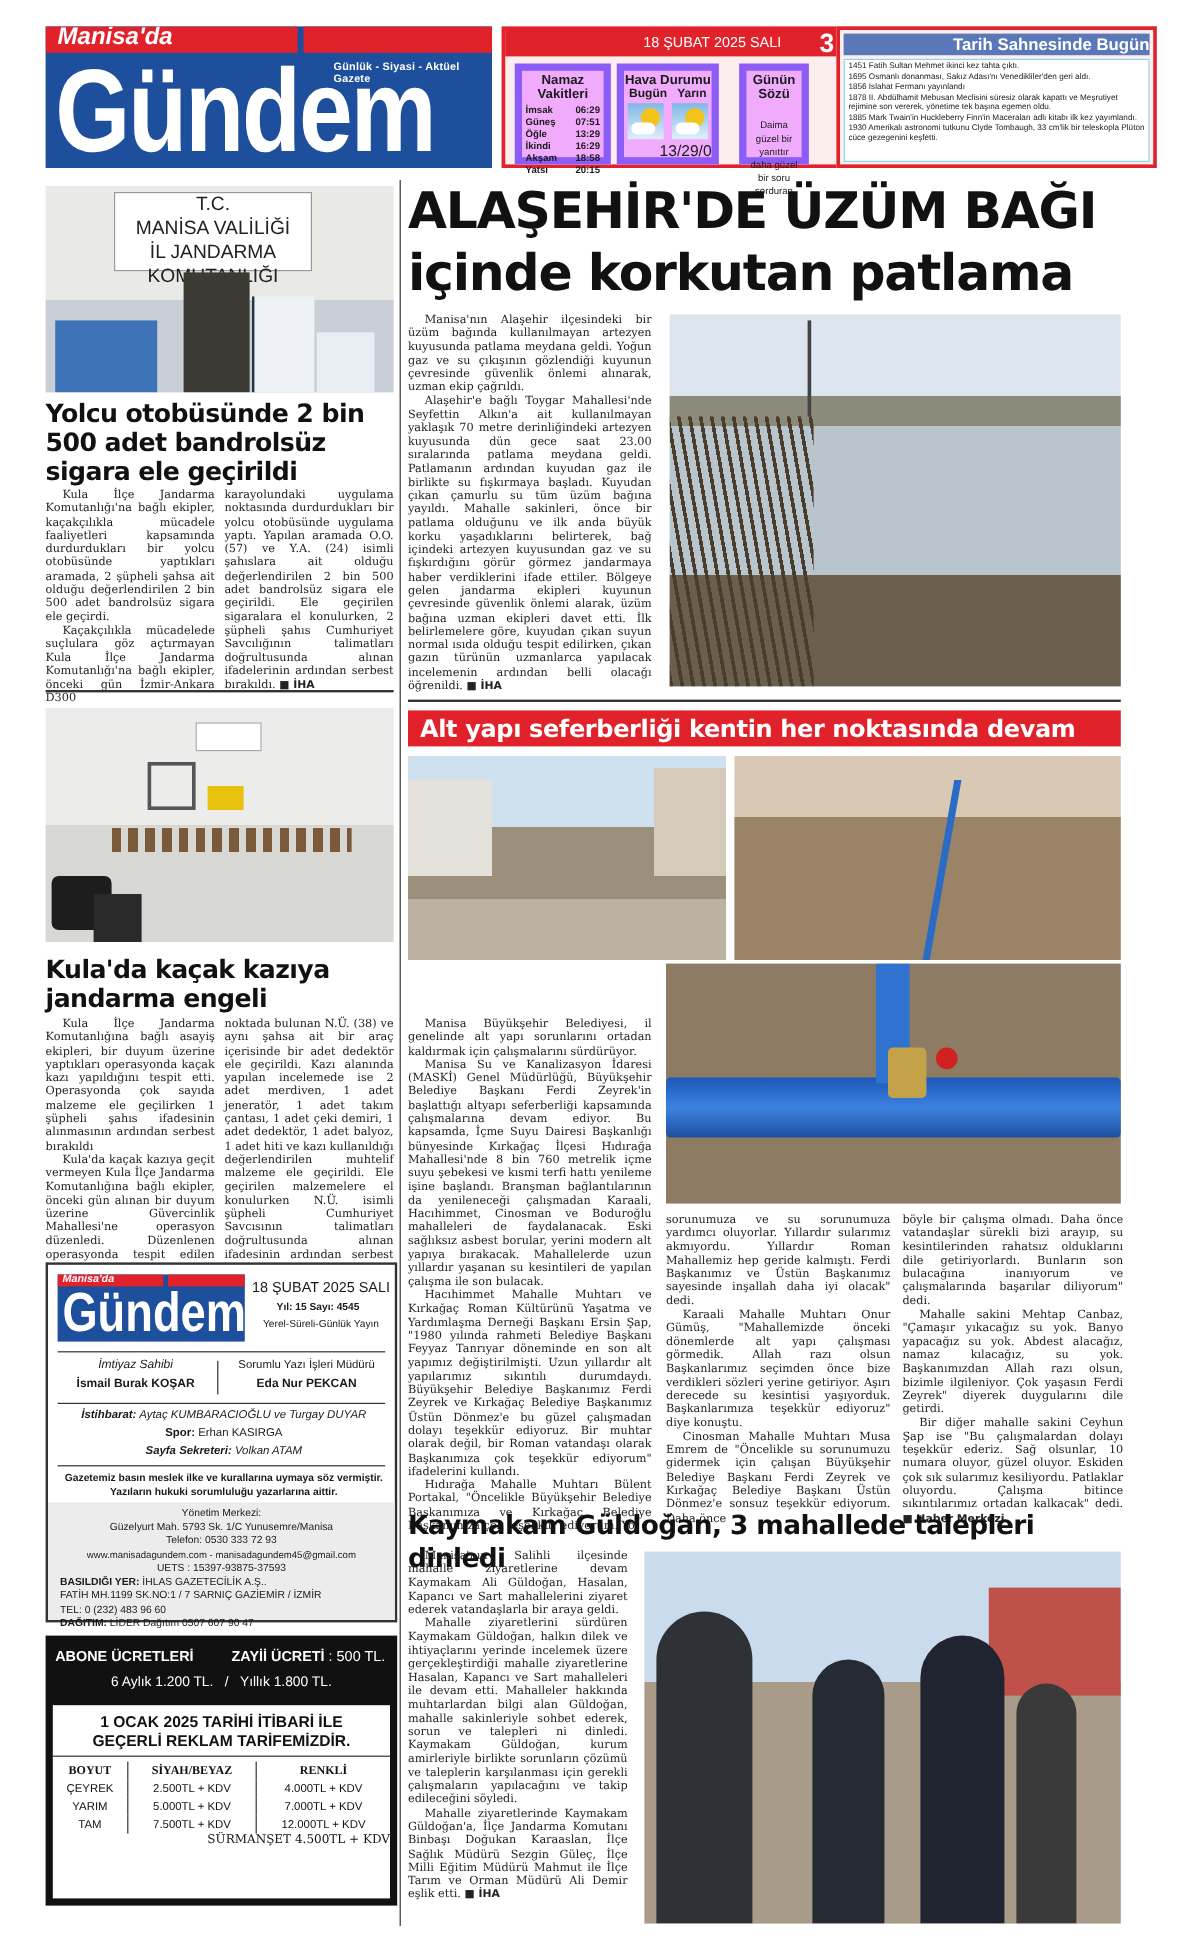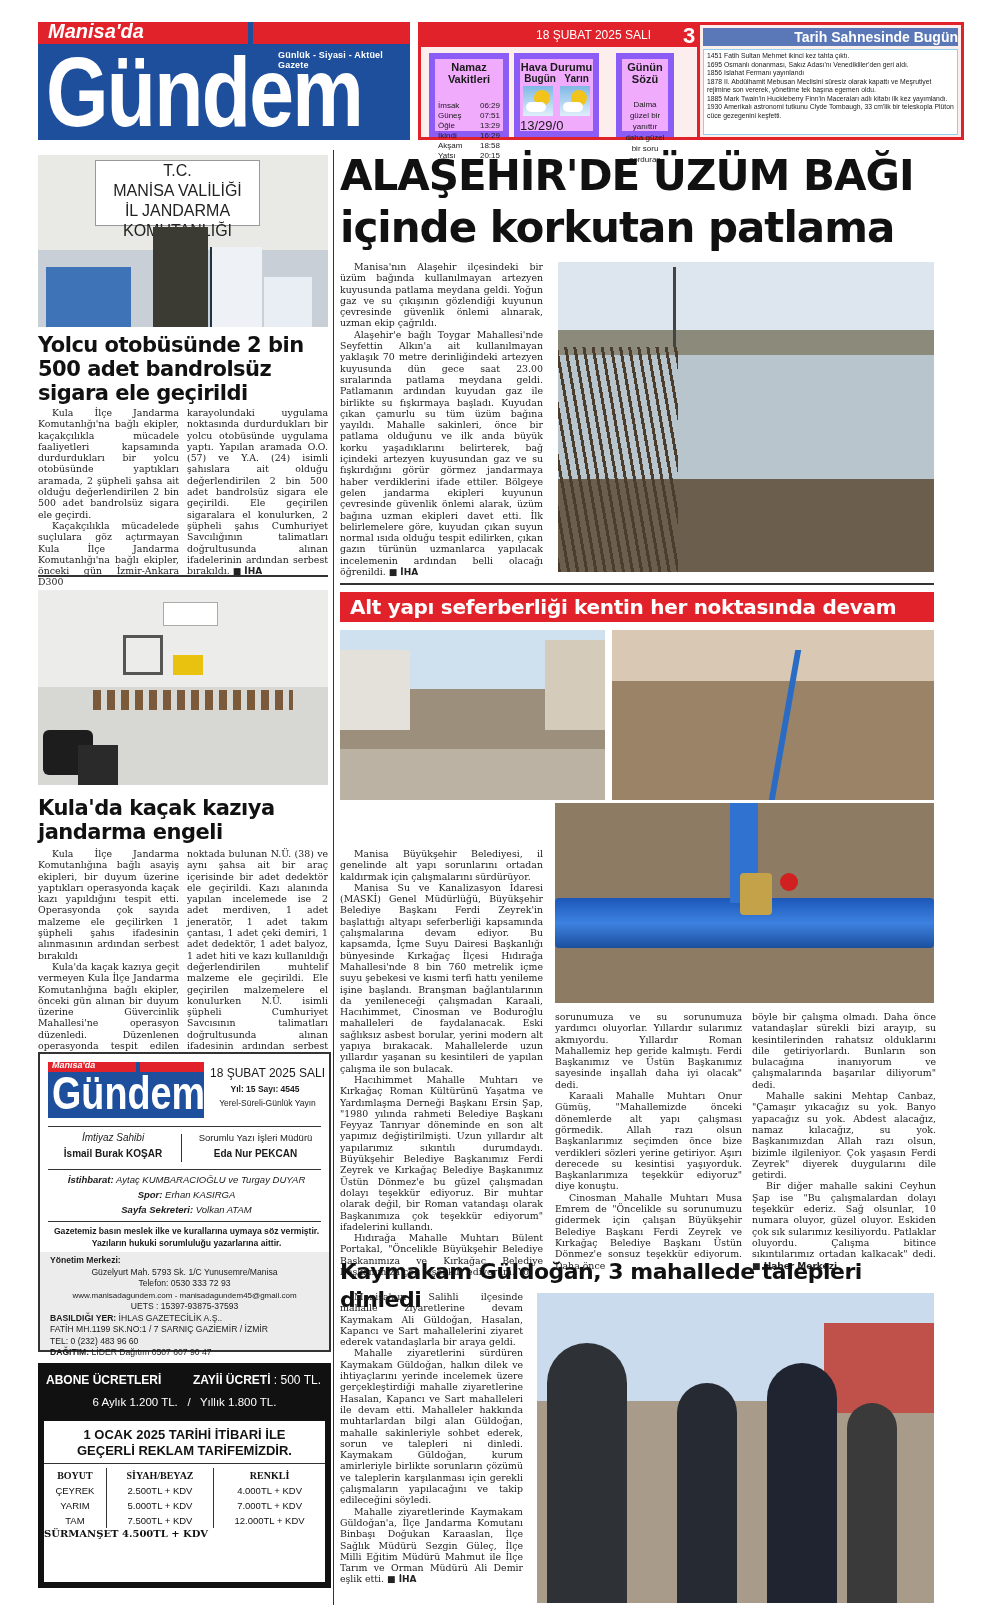--- a/index.html
+++ b/index.html
@@ -13,30 +13,30 @@
 .mast .slogan{position:absolute;left:240px;top:28px;font-family:"Liberation Sans",sans-serif;font-weight:700;color:#fff;font-size:9px;letter-spacing:.2px}
 .mast .logo{position:absolute;left:8px;top:22px;font-family:"Liberation Sans",sans-serif;font-weight:700;color:#fff;font-size:98px;line-height:96px;transform:scaleX(.82);transform-origin:left;letter-spacing:-2px}
 
 .info{left:418px;top:22px;width:546px;height:118px;border:3px solid #e2222b;background:#fdeeee}
 .info .top{position:absolute;left:0;top:0;right:0;height:22px;background:#e2222b}
 .info .date{position:absolute;left:115px;top:3px;color:#fff;font-family:"Liberation Sans",sans-serif;font-size:12px}
 .info .pno{position:absolute;left:262px;top:-2px;color:#fff;font-family:"Liberation Sans",sans-serif;font-weight:700;font-size:22px}
 .box{position:absolute;top:28px;height:84px;background:#f0abfc;border:6px solid #8b5cf6;font-family:"Liberation Sans",sans-serif}
 .box h4{font-size:11px;text-align:center;font-weight:700;margin-top:2px}
 .prayer{left:8px;width:80px}
-.prayer table{width:100%;font-size:8px;font-weight:400;border-collapse:collapse;margin-top:16px}
+.prayer table{width:100%;font-size:8px;font-weight:700;border-collapse:collapse;margin-top:2px}
 .prayer td{padding:0 3px;line-height:10px}
 .prayer td:last-child{text-align:right}
 .weather{left:93px;width:85px}
 .weather .days{display:flex;justify-content:space-around;font-size:10px;font-weight:700}
 .weather .icons{display:flex;justify-content:space-around;margin-top:2px}
 .wicon{width:30px;height:30px;background:linear-gradient(#7fb8e6,#dfeefa);position:relative}
 .wicon .sun{position:absolute;right:3px;top:4px;width:16px;height:16px;border-radius:50%;background:#f2c31a}
 .wicon .cloud{position:absolute;left:3px;bottom:4px;width:20px;height:10px;border-radius:6px;background:#fff}
-.weather .temps{display:flex;justify-content:flex-start;font-size:13px;margin-top:2px}
+.weather .temps{display:flex;justify-content:flex-end;font-size:13px;margin-top:2px}
 .quote{left:195px;width:58px}
 .quote p{font-size:8px;text-align:center;margin-top:14px;line-height:11px;padding:0 3px}
 .tarih{left:697px;top:22px;width:267px;height:118px;border:3px solid #e2222b;background:#fdeeee}
 .tarih .hd{position:absolute;left:3px;top:3px;right:3px;height:18px;background:#5a78b8;color:#fff;text-align:right;font-family:"Liberation Sans",sans-serif;font-weight:700;font-size:14px;line-height:18px}
 .tarih ul{position:absolute;left:3px;top:24px;right:3px;list-style:none;background:#fff;border:1px solid #8fd0ea;font-family:"Liberation Sans",sans-serif;font-size:6.8px;line-height:8.5px;padding:2px 3px;height:86px}
 
 .vrule{left:333px;top:150px;width:1px;height:1455px;background:#333}
 .photo{background:#c8c8c8;overflow:hidden}
 .headline{font-family:"DejaVu Sans",sans-serif;font-weight:700;color:#111;letter-spacing:-.5px}
 .body{font-family:"DejaVu Serif",serif;font-size:9.4px;line-height:11.3px;text-align:justify;color:#222}
@@ -207,26 +207,26 @@
   <div class="d2">Yıl: 15 Sayı: 4545</div>
   <div class="d3">Yerel-Süreli-Günlük Yayın</div>
   <div class="line" style="top:72px"></div>
   <div class="c" style="left:8px;top:78px;width:130px;font-style:italic">İmtiyaz Sahibi</div>
   <div class="c" style="left:8px;top:94px;width:130px;font-weight:700">İsmail Burak KOŞAR</div>
   <div style="position:absolute;left:141px;top:80px;width:1px;height:28px;background:#333"></div>
   <div class="c" style="left:143px;top:78px;width:145px;font-size:9.5px">Sorumlu Yazı İşleri Müdürü</div>
   <div class="c" style="left:143px;top:94px;width:145px;font-weight:700">Eda Nur PEKCAN</div>
   <div class="line" style="top:115px"></div>
   <div class="c" style="left:8px;top:120px;width:277px;font-style:italic;font-size:9.5px"><b>İstihbarat:</b> <span>Aytaç KUMBARACIOĞLU ve Turgay DUYAR</span></div>
-  <div class="c" style="left:8px;top:135px;width:277px;font-style:italic;font-size:9.5px"><b>Spor:</b> <span>Erhan KASIRGA</span></div>
+  <div class="c" style="left:8px;top:135px;width:277px;font-size:9.5px"><b>Spor:</b> <span>Erhan KASIRGA</span></div>
   <div class="c" style="left:8px;top:150px;width:277px;font-style:italic;font-size:9.5px"><b>Sayfa Sekreteri:</b> <span>Volkan ATAM</span></div>
   <div class="line" style="top:167px"></div>
   <div class="c" style="left:8px;top:171px;width:277px;font-weight:700;font-size:8.6px;line-height:12px">Gazetemiz basın meslek ilke ve kurallarına uymaya söz vermiştir. Yazıların hukuki sorumluluğu yazarlarına aittir.</div>
   <div style="position:absolute;left:0;right:0;top:198px;bottom:0;background:#ececec;font-size:8.6px;line-height:11.5px;padding:3px 10px">
-    <div style="text-align:left;font-weight:700">Yönetim Merkezi:</div>
+    <div style="text-align:center;font-weight:400">Yönetim Merkezi:</div>
     <div style="text-align:center">Güzelyurt Mah. 5793 Sk. 1/C Yunusemre/Manisa</div>
     <div style="text-align:center">Telefon: 0530 333 72 93</div>
     <div style="text-align:center;font-size:8px">www.manisadagundem.com - manisadagundem45@gmail.com</div>
     <div style="text-align:center">UETS : 15397-93875-37593</div>
     <div><b>BASILDIĞI YER:</b> <span>İHLAS GAZETECİLİK A.Ş..</span></div>
     <div>FATİH MH.1199 SK.NO:1 / 7 SARNIÇ GAZİEMİR / İZMİR</div>
     <div>TEL: 0 (232) 483 96 60</div>
     <div><b>DAĞITIM:</b> <span>LİDER Dağıtım 0507 607 90 47</span></div>
   </div>
 </div>
@@ -254,21 +254,21 @@
             <td>5.000TL + KDV</td>
             <td>7.000TL + KDV</td>
           </tr>
       <tr>
             <td>TAM</td>
             <td>7.500TL + KDV</td>
             <td>12.000TL + KDV</td>
           </tr>
     </tbody>
       </table>
-    <div style="text-align:left;font-family:'DejaVu Serif',serif;font-weight:700;font-size:10px">SÜRMANŞET 4.500TL + KDV</div>
+    <div style="text-align:right;font-family:'DejaVu Serif',serif;font-weight:400;font-size:10px">SÜRMANŞET 4.500TL + KDV</div>
   </div>
 </div>
 
 <div class="abs headline" style="left:340px;top:150px;width:600px;font-size:42px;line-height:52px;letter-spacing:-1px">
   <div>ALAŞEHİR'DE ÜZÜM BAĞI</div>
   <div>içinde korkutan patlama</div>
 </div>
 <div class="abs body" style="left:340px;top:261px;width:203px">
   <p>Manisa'nın Alaşehir ilçesindeki bir üzüm bağında kullanılmayan artezyen kuyusunda patlama meydana geldi. Yoğun gaz ve su çıkışının gözlendiği kuyunun çevresinde güvenlik önlemi alınarak, uzman ekip çağrıldı.</p>
   <p><span>Alaşehir'e bağlı Toygar Mahallesi'nde Seyfettin Alkın'a ait kullanılmayan yaklaşık 70 metre derinliğindeki artezyen kuyusunda dün gece saat 23.00 sıralarında patlama meydana geldi. Patlamanın ardından kuyudan gaz ile birlikte su fışkırmaya başladı. Kuyudan çıkan çamurlu su tüm üzüm bağına yayıldı. Mahalle sakinleri, önce bir patlama olduğunu ve ilk anda büyük korku yaşadıklarını belirterek, bağ içindeki artezyen kuyusundan gaz ve su fışkırdığını görür görmez jandarmaya haber verdiklerini ifade ettiler. Bölgeye gelen jandarma ekipleri kuyunun çevresinde güvenlik önlemi alarak, üzüm bağına uzman ekipleri davet etti. İlk belirlemelere göre, kuyudan çıkan suyun normal ısıda olduğu tespit edilirken, çıkan gazın türünün uzmanlarca yapılacak incelemenin ardından belli olacağı öğrenildi.</span> <span class="src">■ İHA</span></p>

